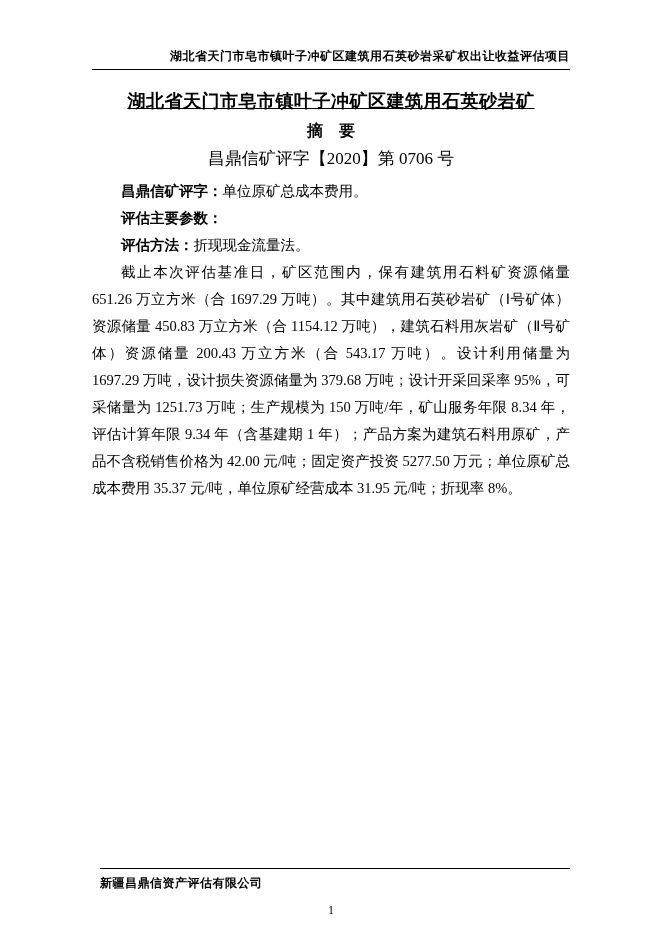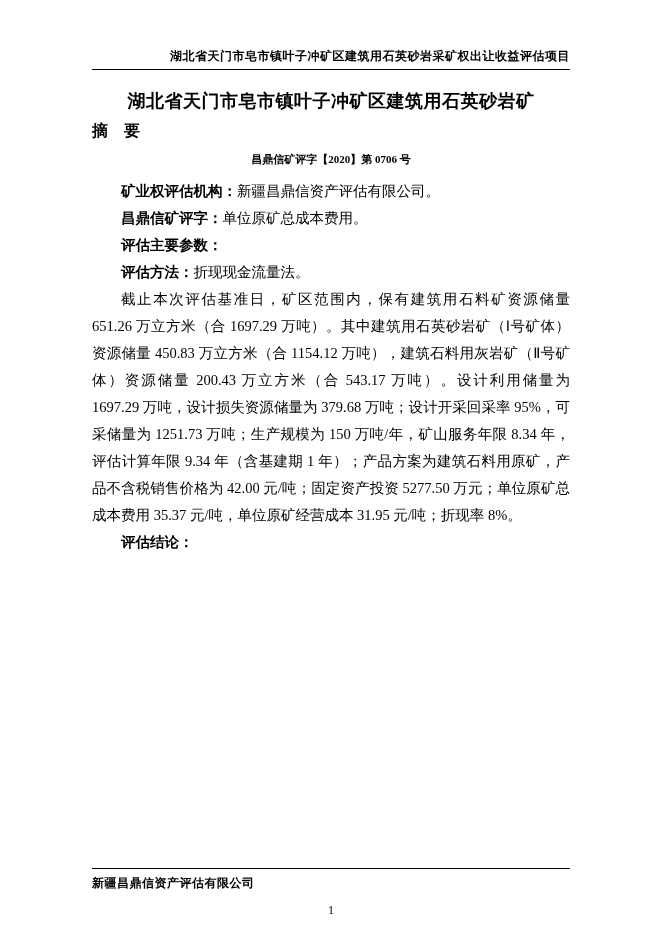--- a/index.html
+++ b/index.html
@@ -30,53 +30,55 @@
   .header-rule {
     border-bottom: 1.5px solid #000;
     margin-bottom: 16px;
   }
   .title-1 {
     text-align: center;
     font-size: 18px;
     font-weight: bold;
     line-height: 30px;
     letter-spacing: 0.5px;
+    text-decoration: underline;
   }
   .title-2 {
     text-align: center;
     font-size: 16px;
     font-weight: bold;
     line-height: 30px;
     letter-spacing: 1px;
   }
   .abstract-heading {
+    text-align: center;
     font-size: 16px;
     font-weight: bold;
     line-height: 30px;
   }
   .doc-number {
     text-align: center;
-    font-size: 11px;
-    font-weight: bold;
+    font-size: 17px;
+    font-weight: normal;
     line-height: 26px;
     margin-bottom: 6px;
   }
   .body-text { }
   .para {
     font-size: 14.5px;
     line-height: 27px;
     text-align: justify;
     text-indent: 2em;
   }
   .para .label {
     font-weight: bold;
   }
   .footer-block {
     position: absolute;
-    left: 92px;
+    left: 100px;
     right: 92px;
     top: 868px;
   }
   .footer-rule {
     border-top: 1.5px solid #000;
     margin-bottom: 6px;
   }
   .footer-text {
     font-size: 12px;
     font-weight: bold;
@@ -97,26 +99,24 @@
 <div class="page">
 
   <div class="header-text">湖北省天门市皂市镇叶子冲矿区建筑用石英砂岩采矿权出让收益评估项目</div>
   <div class="header-rule"></div>
 
   <div class="title-1">湖北省天门市皂市镇叶子冲矿区建筑用石英砂岩矿</div>
   <div class="abstract-heading">摘　要</div>
   <div class="doc-number">昌鼎信矿评字【2020】第 0706 号</div>
 
   <div class="body-text">
-    <p class="para"><span class="label">矿业权评估机构：</span><span>新疆昌鼎信资产评估有限公司。</span></p>
     <p class="para"><span class="label">昌鼎信矿评字：</span><span>单位原矿总成本费用。</span></p>
     <p class="para"><span class="label">评估主要参数：</span><span></span></p>
     <p class="para"><span class="label">评估方法：</span><span>折现现金流量法。</span></p>
     <p class="para"><span class="label"></span><span>截止本次评估基准日，矿区范围内，保有建筑用石料矿资源储量 651.26 万立方米（合 1697.29 万吨）。其中建筑用石英砂岩矿（Ⅰ号矿体）资源储量 450.83 万立方米（合 1154.12 万吨），建筑石料用灰岩矿（Ⅱ号矿体）资源储量 200.43 万立方米（合 543.17 万吨）。设计利用储量为 1697.29 万吨，设计损失资源储量为 379.68 万吨；设计开采回采率 95%，可采储量为 1251.73 万吨；生产规模为 150 万吨/年，矿山服务年限 8.34 年，评估计算年限 9.34 年（含基建期 1 年）；产品方案为建筑石料用原矿，产品不含税销售价格为 42.00 元/吨；固定资产投资 5277.50 万元；单位原矿总成本费用 35.37 元/吨，单位原矿经营成本 31.95 元/吨；折现率 8%。</span></p>
-    <p class="para"><span class="label">评估结论：</span><span></span></p>
   </div>
 
   <div class="footer-block">
     <div class="footer-rule"></div>
     <div class="footer-text">新疆昌鼎信资产评估有限公司</div>
   </div>
 
   <div class="page-number">1</div>
 
 </div>

